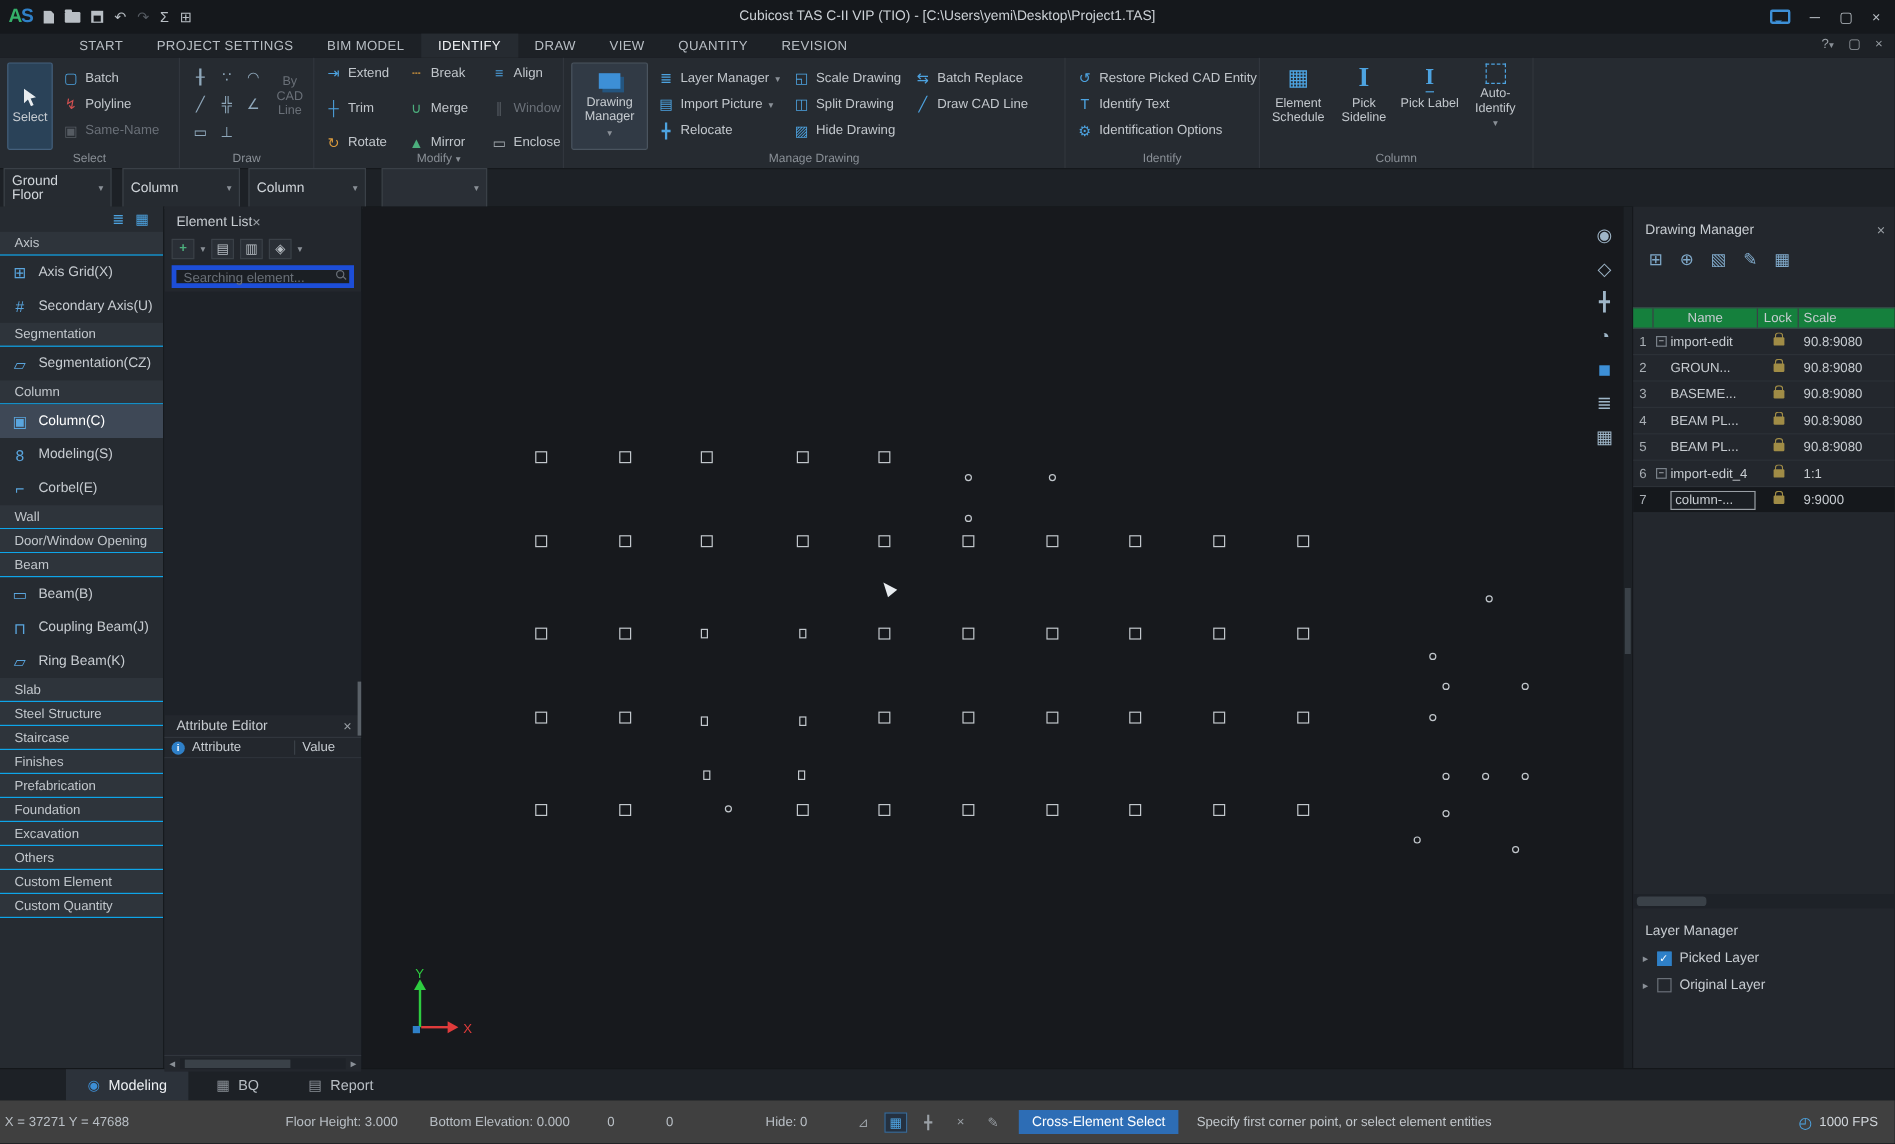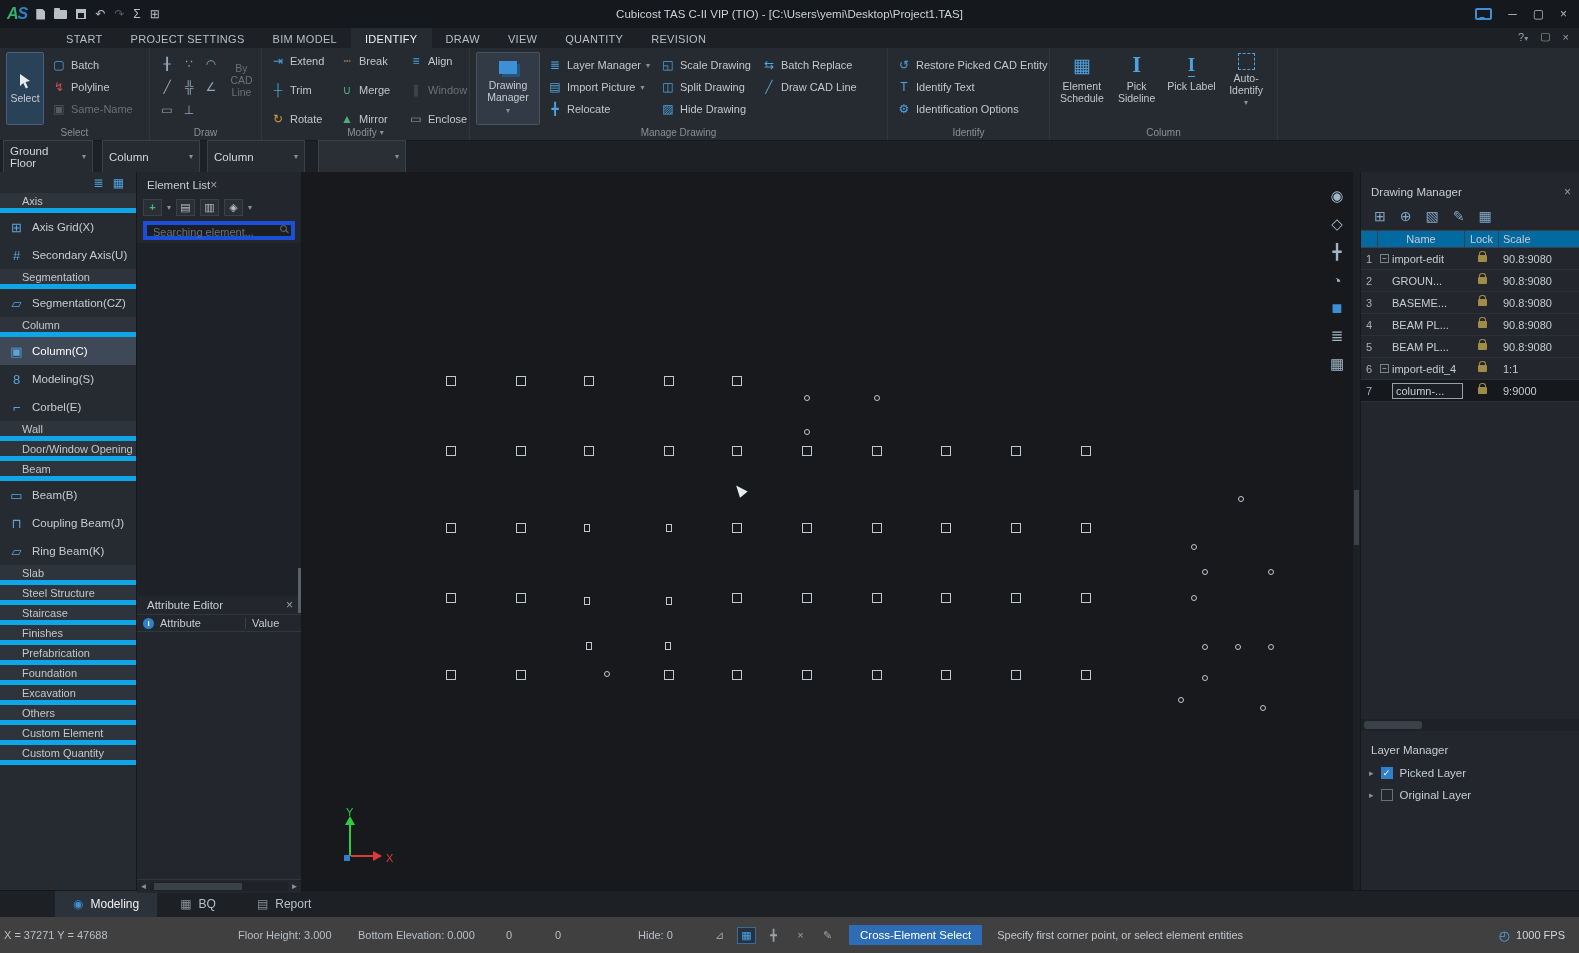--- a/index.html
+++ b/index.html
@@ -7,21 +7,21 @@
   body {
     width:1579px; height:953px; overflow:hidden;
     background:#17191d; color:#c7ccd1;
     font-family:"Liberation Sans", sans-serif; font-size:12px;
   }
   .app { position:relative; width:1579px; height:953px; display:flex; flex-direction:column; }
 
   
   .titlebar { height:28px; background:#15181c; display:flex; align-items:center; flex:none; }
   .tb-left { display:flex; align-items:center; gap:9px; padding-left:7px; width:230px; flex:none; }
-  .logo { font-style:italic; font-weight:bold; font-size:16px; letter-spacing:-1px; }
+  .logo { font-weight:bold; font-size:16px; letter-spacing:-1px; }
   .lg1 { color:#35b06a; } .lg2 { color:#2f80c8; }
   .i-doc { width:9px; height:11px; background:#b9bfc5; clip-path:polygon(0 0,65% 0,100% 30%,100% 100%,0 100%); display:inline-block; }
   .i-folder { width:13px; height:9px; background:#b9bfc5; border-radius:1px; position:relative; display:inline-block; }
   .i-folder::before { content:""; position:absolute; top:-2px; left:0; width:6px; height:2px; background:#b9bfc5; border-radius:1px 1px 0 0; }
   .i-save { width:10px; height:10px; background:#b9bfc5; position:relative; display:inline-block; }
   .i-save::before { content:""; position:absolute; left:2px; top:4px; width:6px; height:5px; background:#15181c; }
   .tbg { color:#b9bfc5; font-size:12px; line-height:1; }
   .tbg.dim { color:#565c63; }
   .tb-title { flex:1; text-align:center; font-size:11.5px; color:#cdd2d7; white-space:nowrap; overflow:hidden; }
   .tb-right { display:flex; align-items:center; gap:16px; padding-right:12px; width:230px; flex:none; justify-content:flex-end; }
@@ -65,21 +65,21 @@
   
   .toolrow { height:31px; background:#1d2126; display:flex; align-items:center; padding-left:3px; flex:none; }
   .sel { height:21px; background:#262b31; border:1px solid #3a4047; display:flex; align-items:center; justify-content:space-between; padding:16px 6px; font-size:11.5px; color:#d0d5da; flex:none; }
   .sel .car { margin-left:6px; }
 
   
   .main { flex:1; display:flex; min-height:0; position:relative; }
 
   .sidebar { width:137px; background:#262b31; flex:none; display:flex; flex-direction:column; border-right:1px solid #15181c; overflow:hidden; }
   .sb-top { height:21px; display:flex; justify-content:flex-end; align-items:center; gap:9px; padding-right:12px; color:#4da3e0; font-size:12px; flex:none; }
-  .sb-h { height:20px; background:#2e343b; display:flex; align-items:center; padding-left:22px; font-size:11px; color:#c2c7cc; border-bottom:5px solid #0ea5e9; flex:none; }
+  .sb-h { height:20px; background:#2e343b; display:flex; align-items:center; padding-left:12px; font-size:11px; color:#c2c7cc; border-bottom:1px solid #0ea5e9; flex:none; }
   .sb-i { height:28px; display:flex; align-items:center; gap:7px; padding-left:8px; font-size:11.5px; color:#c7ccd1; flex:none; }
   .sb-i .sic { width:17px; text-align:center; color:#5aa5dd; font-size:13px; flex:none; }
   .sb-i.selected { background:#3e4856; color:#fff; }
 
   .leftpanel { width:165px; background:#23272d; flex:none; display:flex; flex-direction:column; border-right:1px solid #15181c; position:relative; }
   .pl-head { height:22px; display:flex; align-items:center; padding:4px 8px 0 10px; font-size:11.5px; flex:none; }
   .x { color:#9aa0a6; font-size:12px; }
   .pl-toolbar { height:24px; display:flex; align-items:center; gap:5px; padding:2px 6px 0; flex:none; }
   .plt { width:19px; height:17px; border:1px solid #3a4047; background:#2a2f36; display:flex; align-items:center; justify-content:center; font-size:11px; color:#b9bfc5; }
   .plt.green { color:#4caf7d; font-weight:bold; }
@@ -118,21 +118,21 @@
   .gz-ylabel { position:absolute; left:11px; top:0; color:#2ecc40; font-size:11px; }
   .gz-xaxis { position:absolute; left:16px; bottom:15px; width:23px; height:2px; background:#e03b3b; }
   .gz-xarrow { position:absolute; left:38px; bottom:11px; border-top:5px solid transparent; border-bottom:5px solid transparent; border-left:9px solid #e03b3b; }
   .gz-xlabel { position:absolute; left:51px; bottom:8px; color:#e03b3b; font-size:11px; }
   .gz-origin { position:absolute; left:9px; bottom:11px; width:6px; height:6px; background:#2f80c8; }
 
   
   .rightpanel { width:219px; background:#23272d; flex:none; display:flex; flex-direction:column; border-left:1px solid #15181c; }
   .rp-head { height:30px; display:flex; align-items:center; justify-content:space-between; padding:10px 8px 0 10px; font-size:11.5px; flex:none; }
   .rp-toolbar { height:28px; display:flex; align-items:center; gap:14px; padding-left:13px; color:#7fa8c8; font-size:14px; flex:none; }
-  .dm-header { height:18px; display:flex; background:#0369a1; border-top:1px solid #3a4047; border-bottom:1px solid #3a4047; font-size:11px; align-items:stretch; flex:none; color:#c7ccd1; }
+  .dm-header { height:18px; display:flex; background:#15803d; border-top:1px solid #3a4047; border-bottom:1px solid #3a4047; font-size:11px; align-items:stretch; flex:none; color:#c7ccd1;margin-top:26px; }
   .c-num { width:16px; flex:none; }
   .c-name { width:88px; flex:none; border-left:1px solid #3a4047; border-right:1px solid #3a4047; display:flex; align-items:center; justify-content:center; }
   .c-lock { width:34px; flex:none; border-right:1px solid #3a4047; display:flex; align-items:center; justify-content:center; }
   .c-scale { flex:1; display:flex; align-items:center; padding-left:4px; white-space:nowrap; overflow:hidden; }
   .dm-row { height:22px; display:flex; align-items:center; border-bottom:1px solid #2c3137; font-size:11px; flex:none; }
   .dm-row.selected { background:#15181c; }
   .r-num { width:16px; text-align:center; color:#aab0b6; flex:none; }
   .r-name { width:88px; display:flex; align-items:center; gap:3px; padding-left:3px; overflow:hidden; white-space:nowrap; flex:none; }
   .r-name.child { padding-left:15px; }
   .expbox { width:9px; height:9px; border:1px solid #7a828a; font-size:8px; line-height:7px; text-align:center; color:#c7ccd1; flex:none; }

